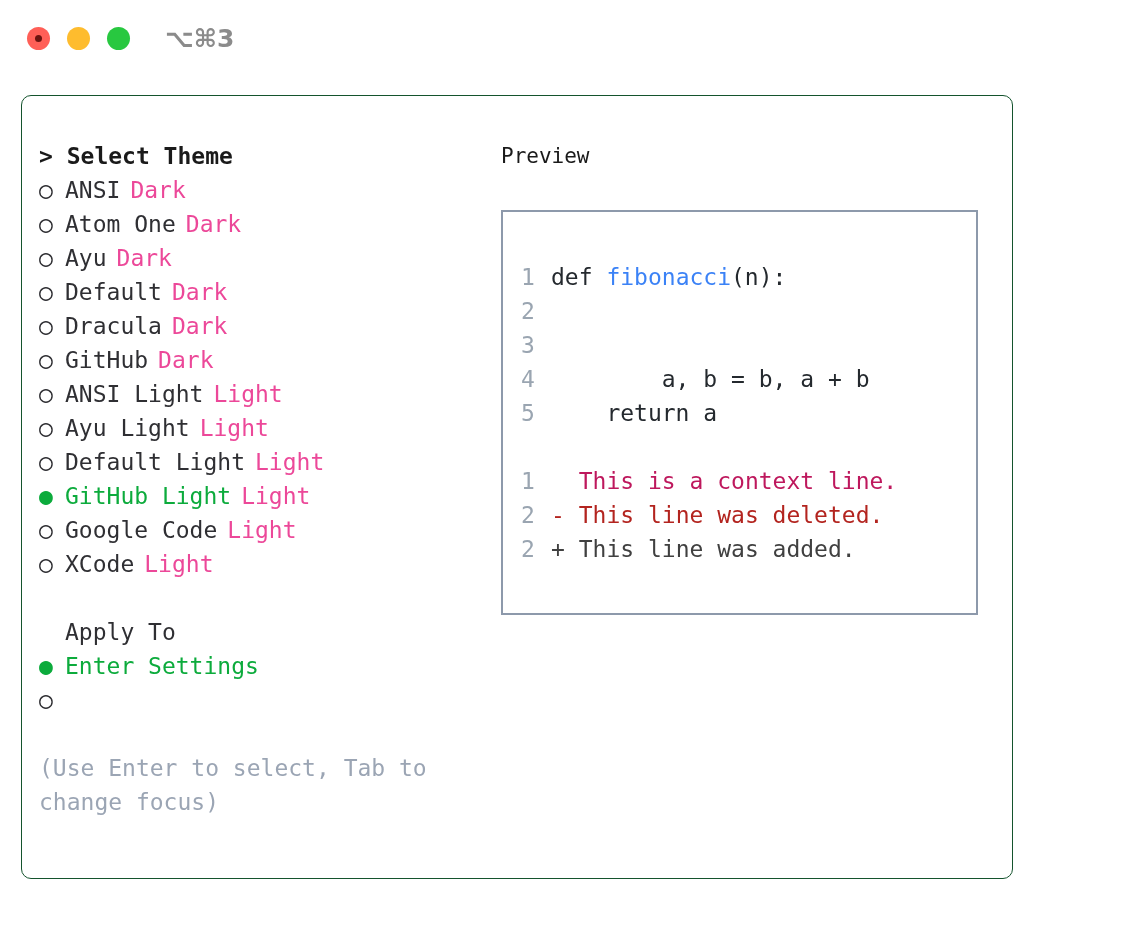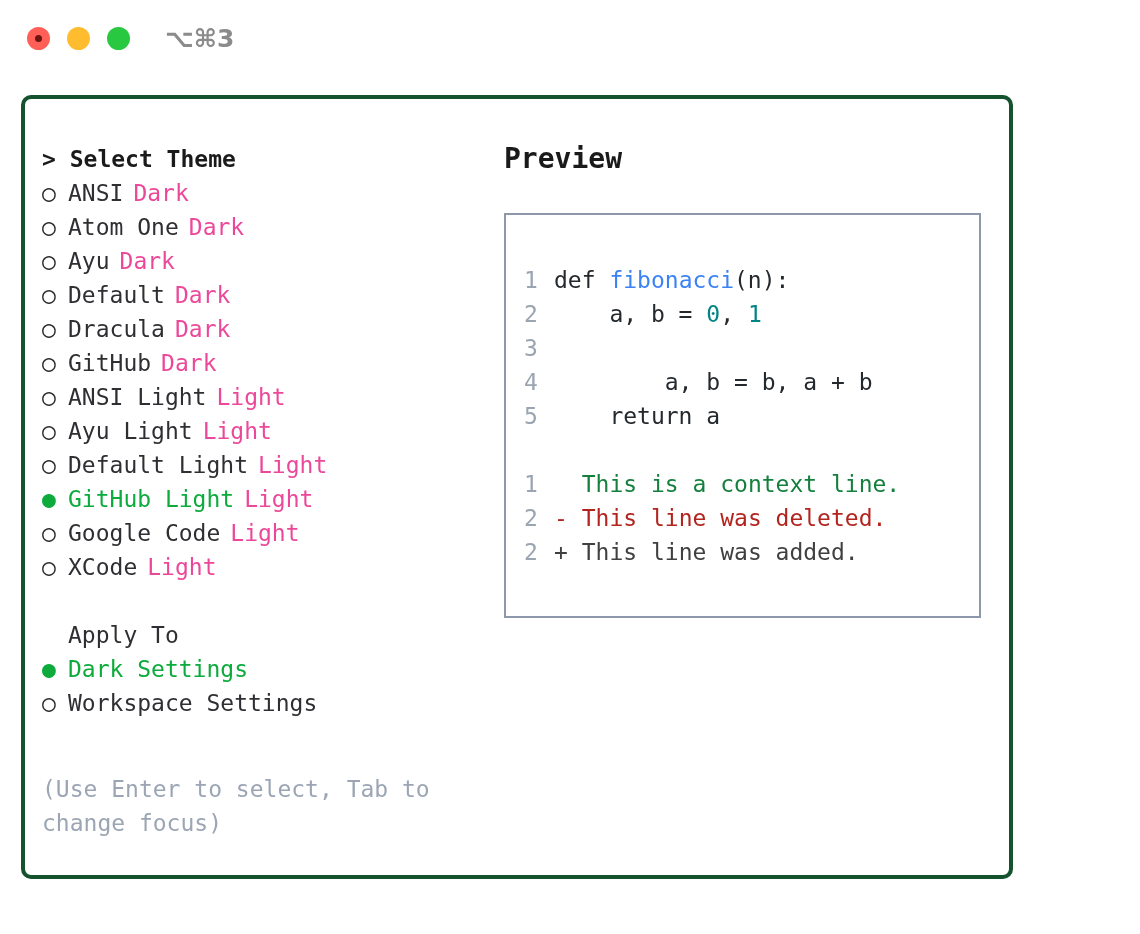--- a/index.html
+++ b/index.html
@@ -73,21 +73,21 @@
     line-height: 34px;
   }
 
   
   .panel {
     position: absolute;
     left: 21px;
     top: 95px;
     width: 992px;
     height: 784px;
-    border: 4px solid #14532d;
+    border: 1px solid #14532d;
     border-radius: 10px;
     box-sizing: border-box;
     background: #ffffff;
   }
 
   
   .left-col {
     position: absolute;
     left: 17px;
     top: 43px;
@@ -124,37 +124,37 @@
   .opt-label { color: #2f2f33; text-align: center; }
   .opt-label.sel { color: #0cab3c; }
   .opt-tag {
     color: #ec4899;
     padding-left: 10px;
   }
 
   .section-gap { height: 34px; }
 
   .hint {
-    margin-top: 52px;
+    margin-top: 34px;
     font-size: 23px;
     line-height: 34px;
     color: #9ba5b4;
     width: 410px;
   }
 
   
   .right-col {
     position: absolute;
     left: 479px;
     top: 43px;
     width: 490px;
   }
   .preview-title {
-    font-size: 28px;
-    font-weight: 700;
+    font-size: 21px;
+    font-weight: 400;
     color: #1a1a1a;
     line-height: 34px;
   }
 
   .code-box {
     margin-top: 37px;
     width: 477px;
     height: 405px;
     border: 2px solid #8d99ab;
     box-sizing: border-box;
@@ -183,21 +183,21 @@
     text-align: left;
     color: #9aa5b1;
   }
   .code-text { white-space: pre; }
 
   .tok-fn  { color: #3b82f6; }
   .tok-num { color: #008584; }
   .tok-bi  { color: #0e84b5; }
 
   .diff-gap { height: 34px; }
-  .diff-ctx { color: #15803d; text-align: right; }
+  .diff-ctx { color: #be185d; text-align: right; }
   .diff-del { color: #b3241f; }
   .diff-add { color: #404040; }
 </style>
 </head>
 <body>
 
 <div class="window">
 
   <div class="titlebar">
     <div class="traffic">
@@ -227,34 +227,34 @@
           <div class="opt-row"><span class="marker off">○</span><span class="opt-label">XCode</span><span class="opt-tag">Light</span></div>
         </div>
 
       <div class="section-gap"></div>
 
       <div class="opt-row">
         <span class="marker empty">○</span>
         <span class="opt-label">Apply To</span>
       </div>
       <div id="apply-items">
-          <div class="opt-row"><span class="marker on">●</span><span class="opt-label sel">Dark Settings</span></div>
-          <div class="opt-row"><span class="marker off">○</span><span class="opt-label">Workspace Settings</span></div>
+          <div class="opt-row"><span class="marker on">●</span><span class="opt-label sel">Enter Settings</span></div>
+          <div class="opt-row"><span class="marker off">○</span></div>
         </div>
 
       <div class="hint">(Use Enter to select, Tab to change focus)</div>
     </div>
 
     <div class="right-col">
       <div class="preview-title">Preview</div>
       <div class="code-box">
         <div class="code-inner">
           <div id="code-lines">
               <div class="code-line"><span class="ln">1</span><span class="code-text"><span>def </span><span class="tok-fn">fibonacci</span><span>(n):</span></span></div>
-              <div class="code-line"><span class="ln">2</span><span class="code-text"><span>    a, b = </span><span class="tok-num">0</span><span>, </span><span class="tok-num">1</span></span></div>
+              <div class="code-line"><span class="ln">2</span></div>
               <div class="code-line"><span class="ln">3</span></div>
               <div class="code-line"><span class="ln">4</span><span class="code-text"><span>        a, b = b, a + b</span></span></div>
               <div class="code-line"><span class="ln">5</span><span class="code-text"><span>    return a</span></span></div>
             </div>
           <div class="diff-gap"></div>
           <div id="diff-lines">
               <div class="code-line"><span class="ln">1</span><span class="code-text diff-ctx"><span> </span> <span>This is a context line.</span></span></div>
               <div class="code-line"><span class="ln">2</span><span class="code-text diff-del"><span>-</span> <span>This line was deleted.</span></span></div>
               <div class="code-line"><span class="ln">2</span><span class="code-text diff-add"><span>+</span> <span>This line was added.</span></span></div>
             </div>

